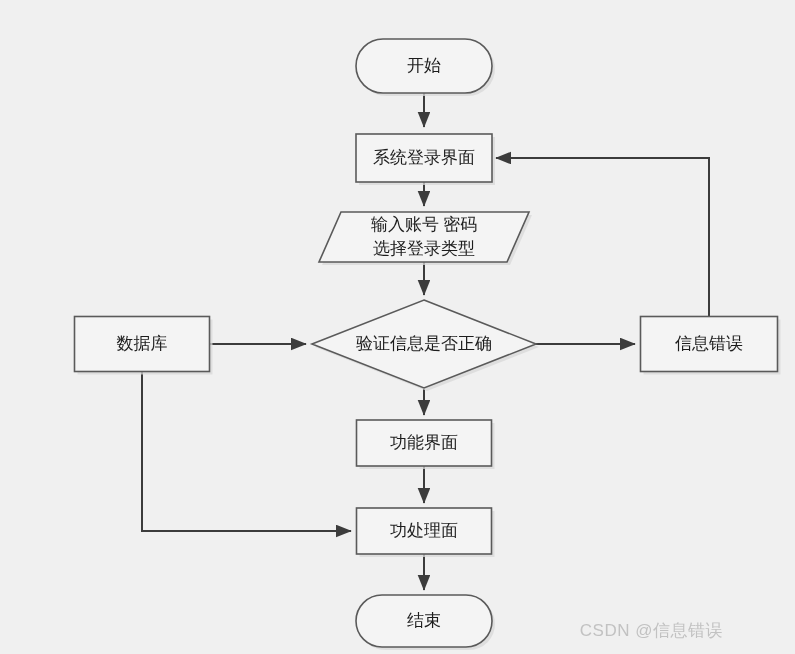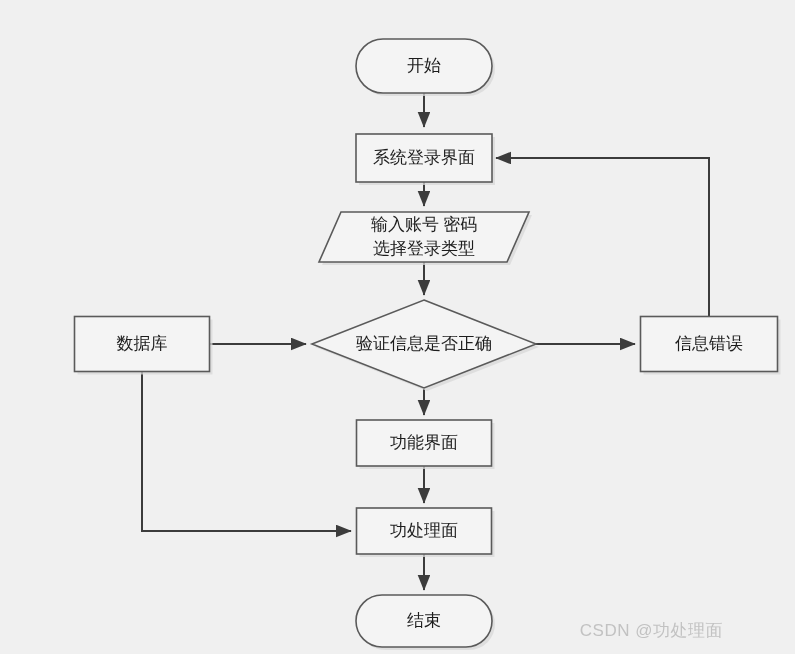--- a/index.html
+++ b/index.html
@@ -146,14 +146,14 @@
           <text x="424" y="532" class="node-text" fill="#1d1d1d">功处理面</text>
         </g>
         <g>
           <rect x="359" y="598" width="136" height="52" rx="26" ry="26" class="shape-shadow"></rect>
           <rect x="356" y="595" width="136" height="52" rx="26" ry="26" class="shape" fill="#f4f4f4" stroke="#5a5a5a"></rect>
           <text x="424" y="622" class="node-text" fill="#1d1d1d">结束</text>
         </g>
       </g>
   </svg>
 
-  <div class="watermark">CSDN @功处理面</div>
+  <div class="watermark">CSDN @信息错误</div>
 </div>
 
 </body></html>

